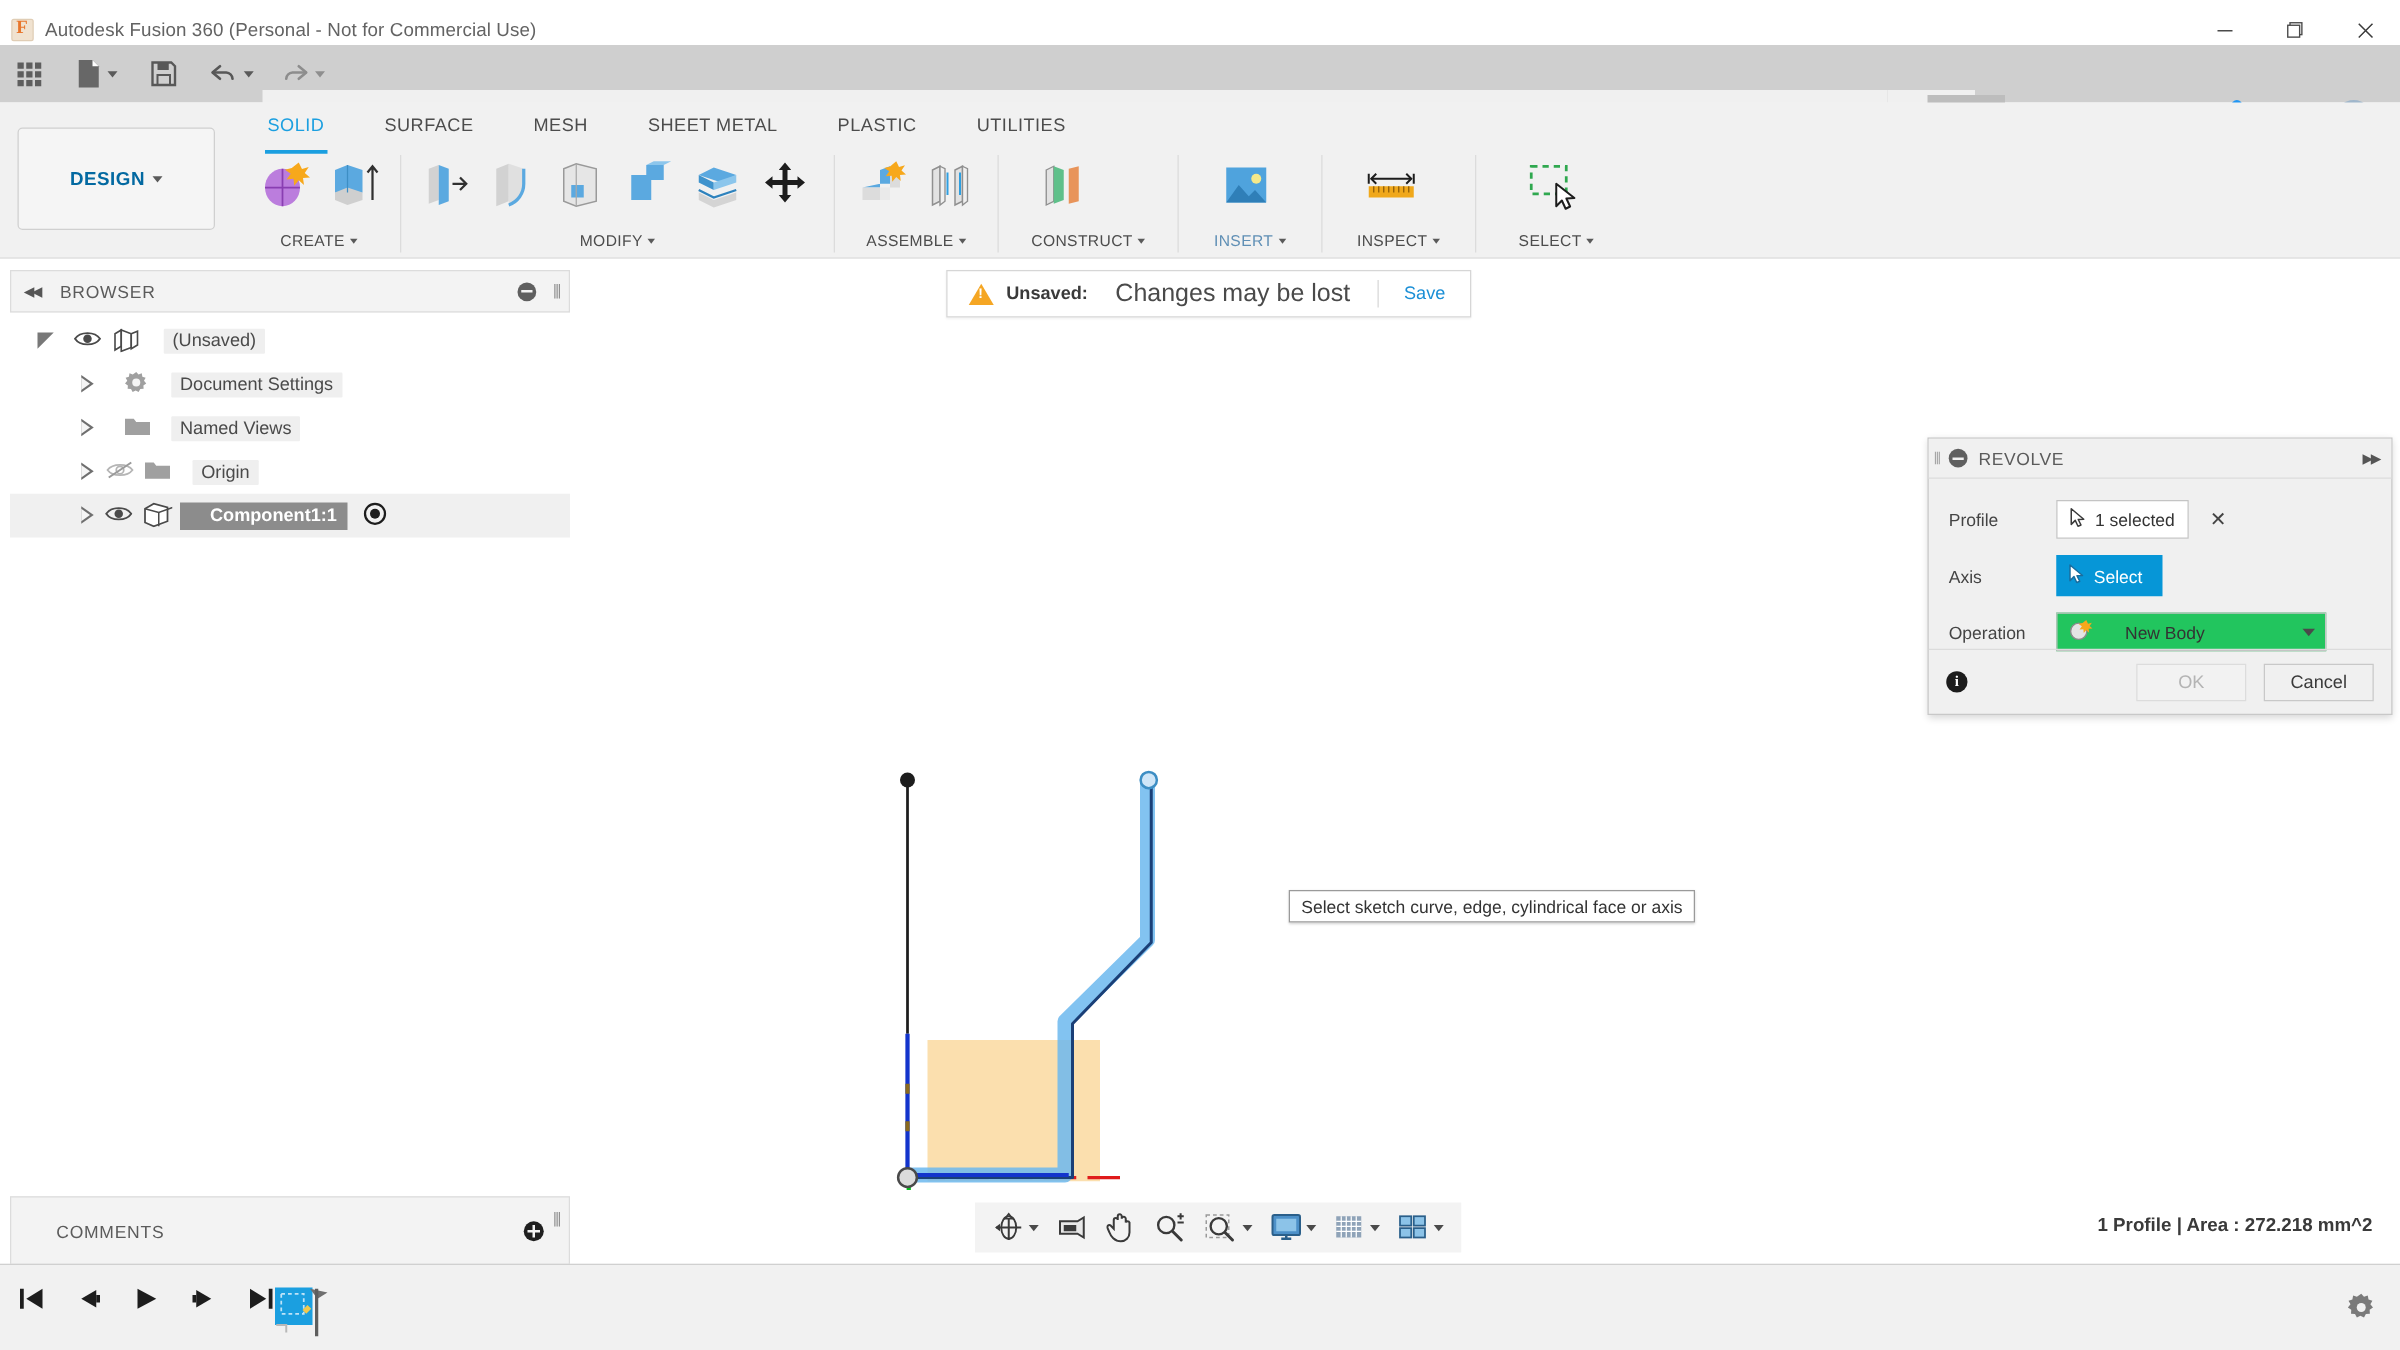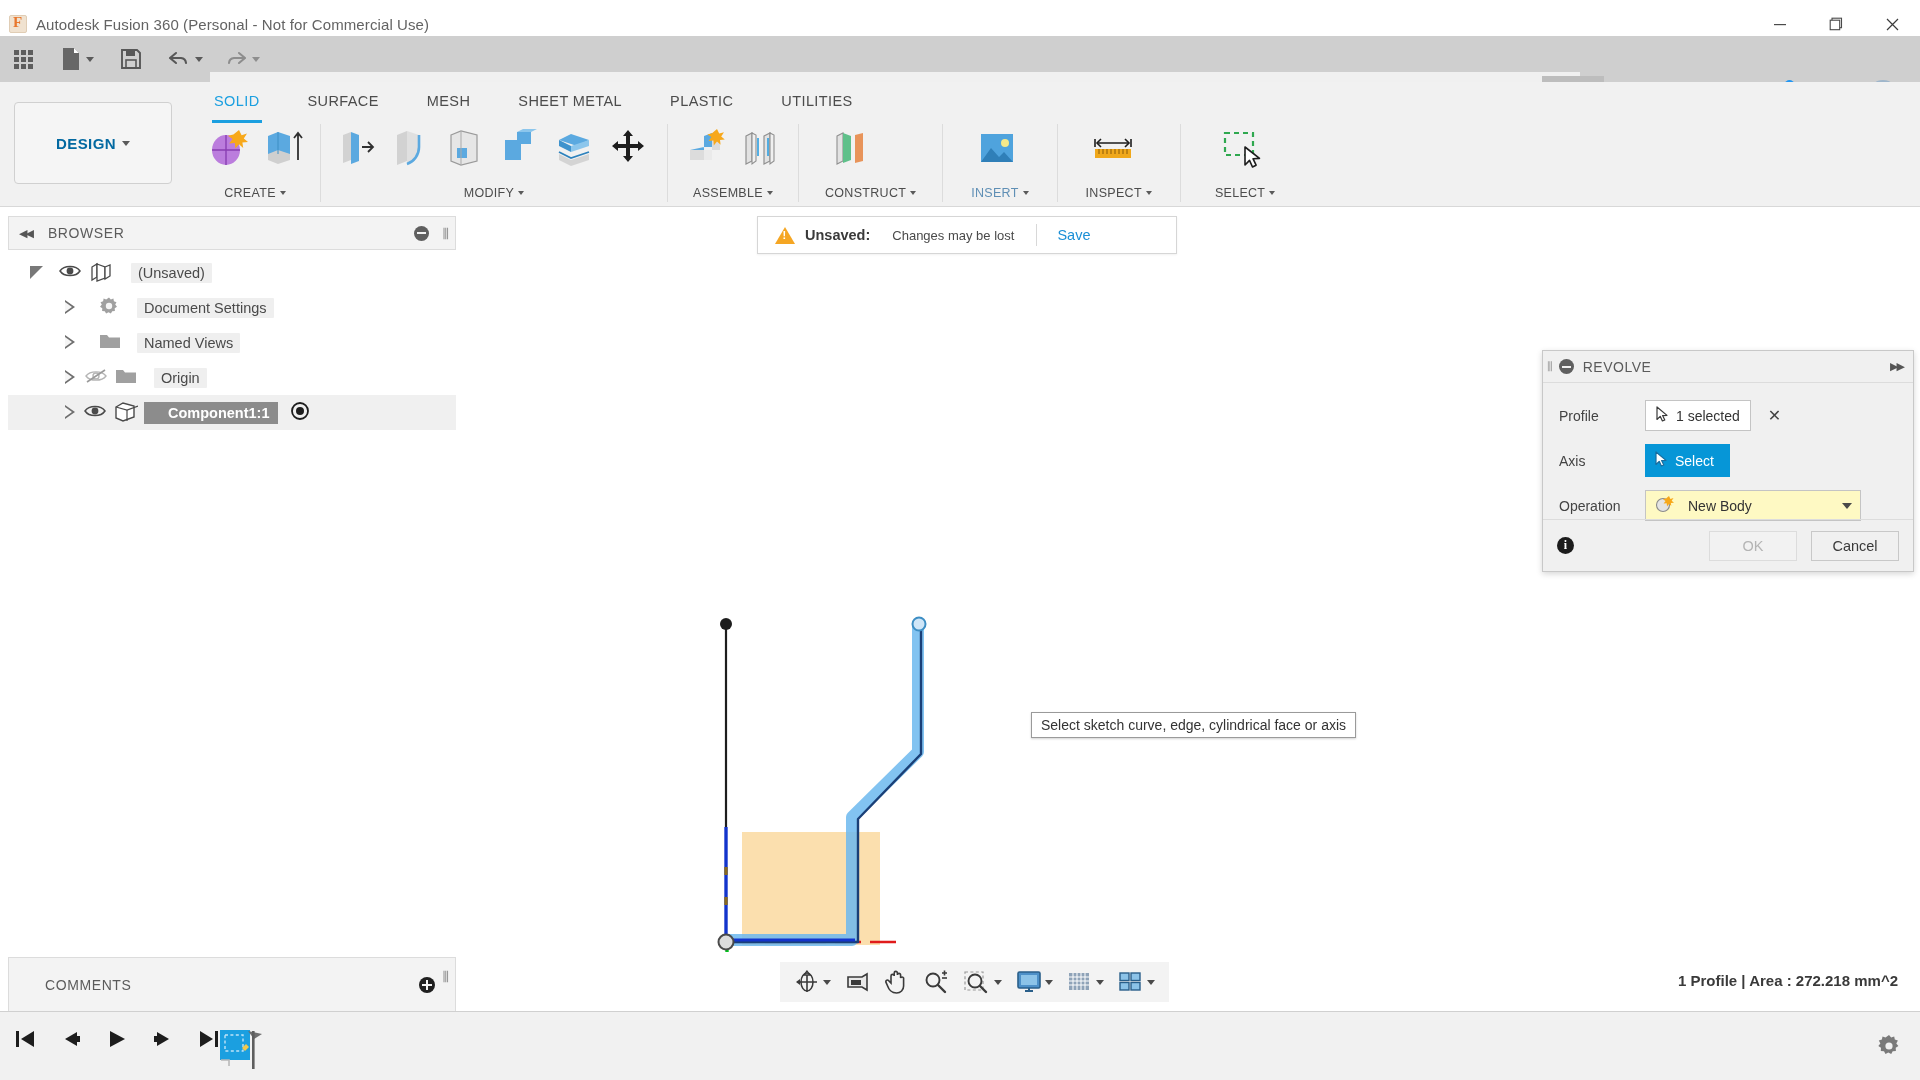--- a/index.html
+++ b/index.html
@@ -159,21 +159,21 @@
   }
   .warn-tri {
     width: 0; height: 0; border-left: 10px solid transparent; border-right: 10px solid transparent;
     border-bottom: 17px solid #f5a623; margin-left: 17px; position: relative;
   }
   .warn-tri::after {
     content: "!"; position: absolute; left: -2.5px; top: 3px; font-size: 11px;
     font-weight: bold; color: #fff; line-height: 1;
   }
   .uv-bold { font-weight: bold; font-size: 14.5px; color: #3a3a3a; margin-left: 10px; }
-  .uv-msg { font-size: 13px; color: #4a4a4a; margin-left: 22px; }
+  .uv-msg { font-size: 20px; color: #4a4a4a; margin-left: 22px; }
   .uv-sep { width: 1px; height: 22px; background: #d8d8d8; margin-left: 22px; }
   .uv-save { font-size: 14.5px; color: #1b8fd6; margin-left: 20px; }
 
   
   .viewport { position: absolute; left: 0; top: 207px; width: 1920px; height: 745px; background: #ffffff; }
 
   
   .vp-tooltip {
     position: absolute; left: 1031px; top: 505px; height: 26px; padding: 0 9px;
     background: #ffffff; border: 1px solid #9a9a9a; display: flex; align-items: center;
@@ -202,22 +202,22 @@
   .fbox {
     height: 31px; background: #fff; border: 1px solid #c4c4c4; display: flex;
     align-items: center; gap: 7px; padding: 0 10px; font-size: 14px; color: #333;
   }
   .fbtn-sel {
     height: 33px; background: #0696d7; color: #fff; display: flex; align-items: center; gap: 7px;
     padding: 0 16px 0 10px; font-size: 14px;
   }
   .fclose { margin-left: 17px; font-size: 16px; color: #444; }
   .fselect {
-    width: 216px; height: 31px; background: #fef9c3; border: 1px solid #c4c4c4;
-    display: flex; align-items: center; gap: 12px; padding: 0 8px; font-size: 14px; color: #333;
+    width: 216px; height: 31px; background: #22c55e; border: 1px solid #c4c4c4;
+    display: flex; align-items: center; gap: 24px; padding: 0 8px; font-size: 14px; color: #333;
   }
   .fselect .cd { margin-left: auto; width: 0; height: 0;
     border-left: 5px solid transparent; border-right: 5px solid transparent; border-top: 6px solid #4a4a4a; }
   .dlg-foot {
     position: absolute; left: 0; bottom: 0; width: 370px; height: 52px;
     border-top: 1px solid #dcdcdc; display: flex; align-items: center; padding: 0 14px;
   }
   .info-dot {
     width: 17px; height: 17px; border-radius: 50%; background: #1c1c1c; color: #fff;
     font-size: 12px; font-weight: bold; display: flex; align-items: center; justify-content: center;

